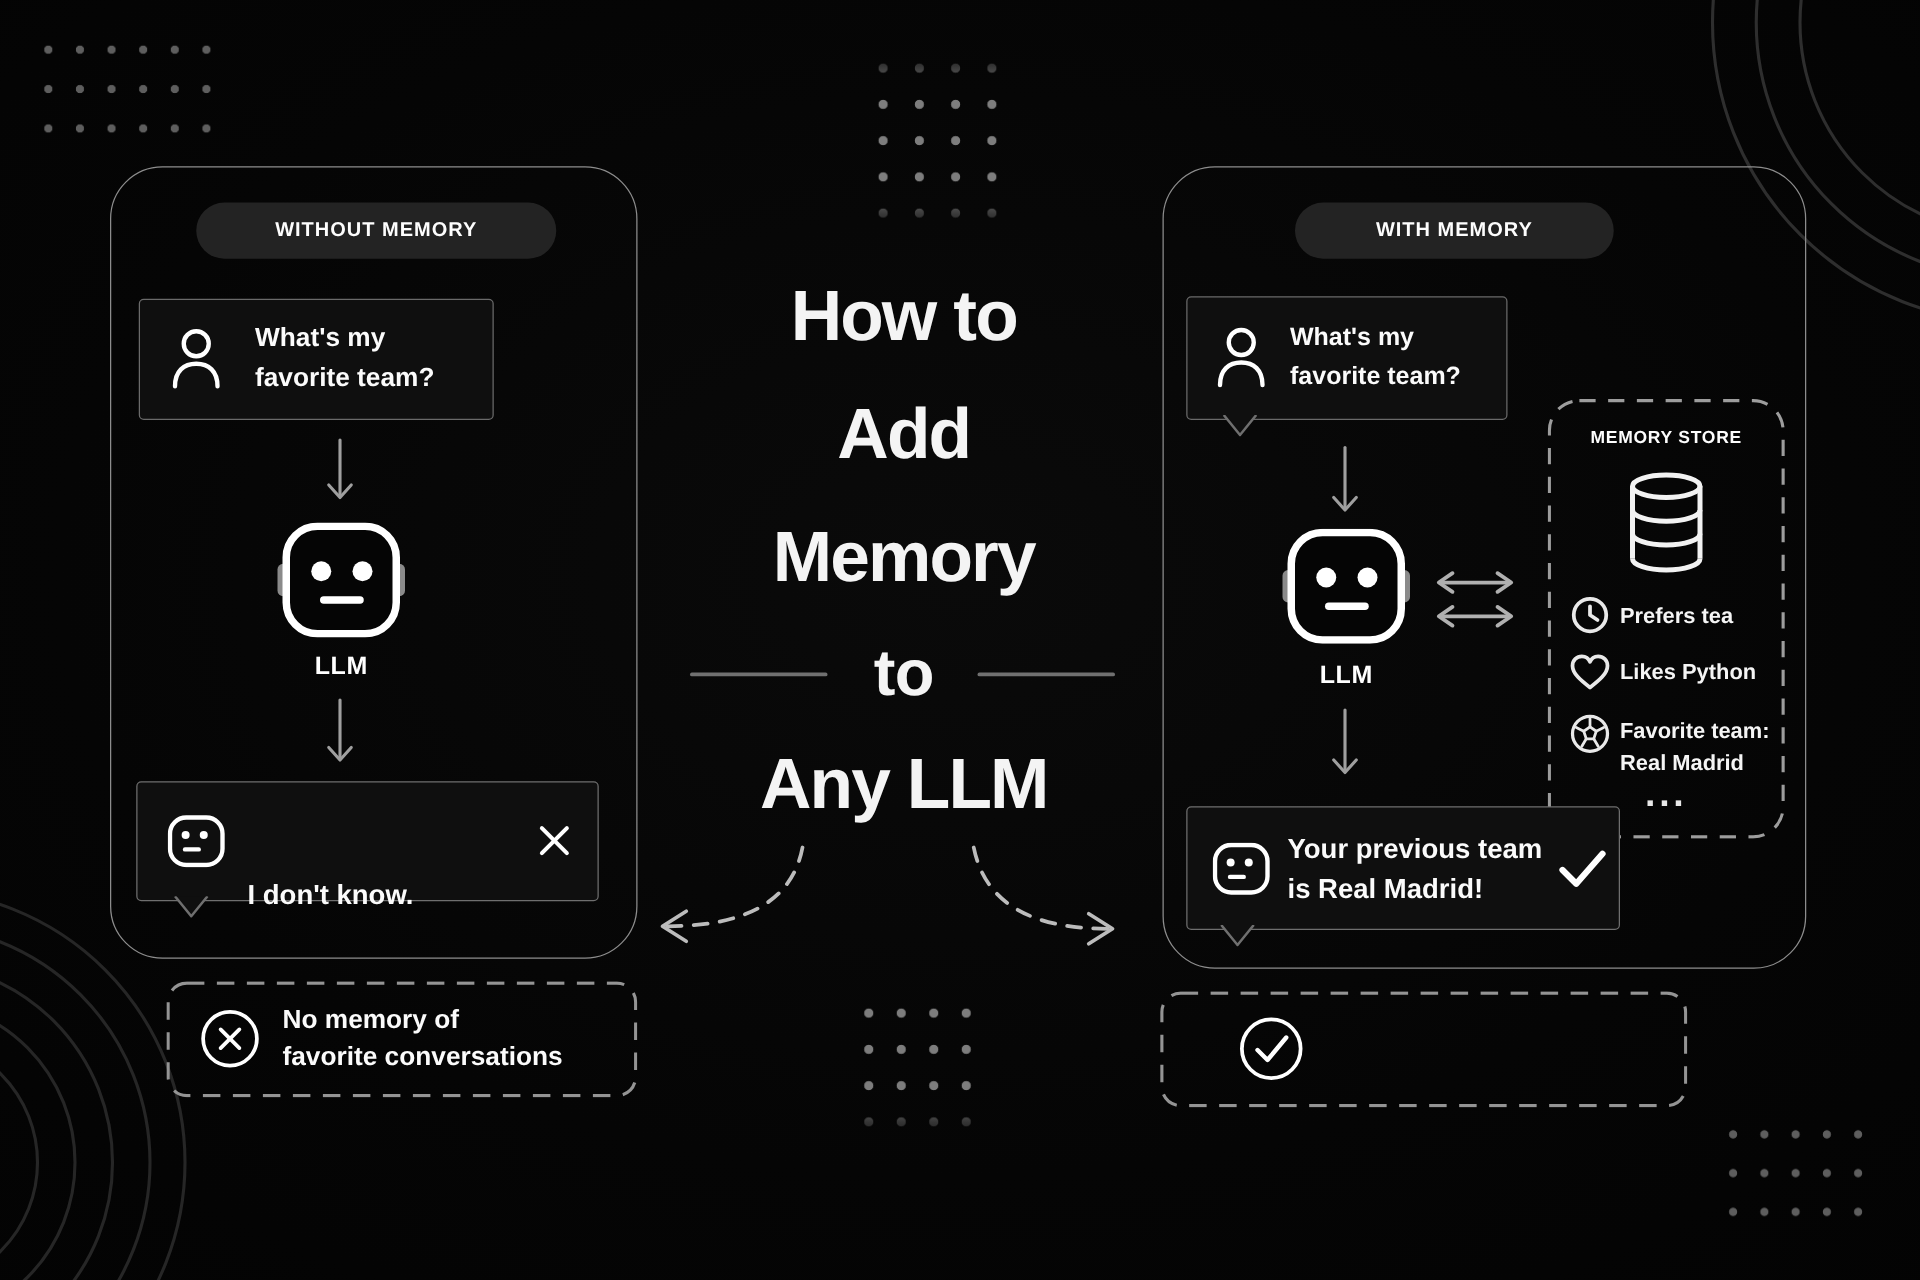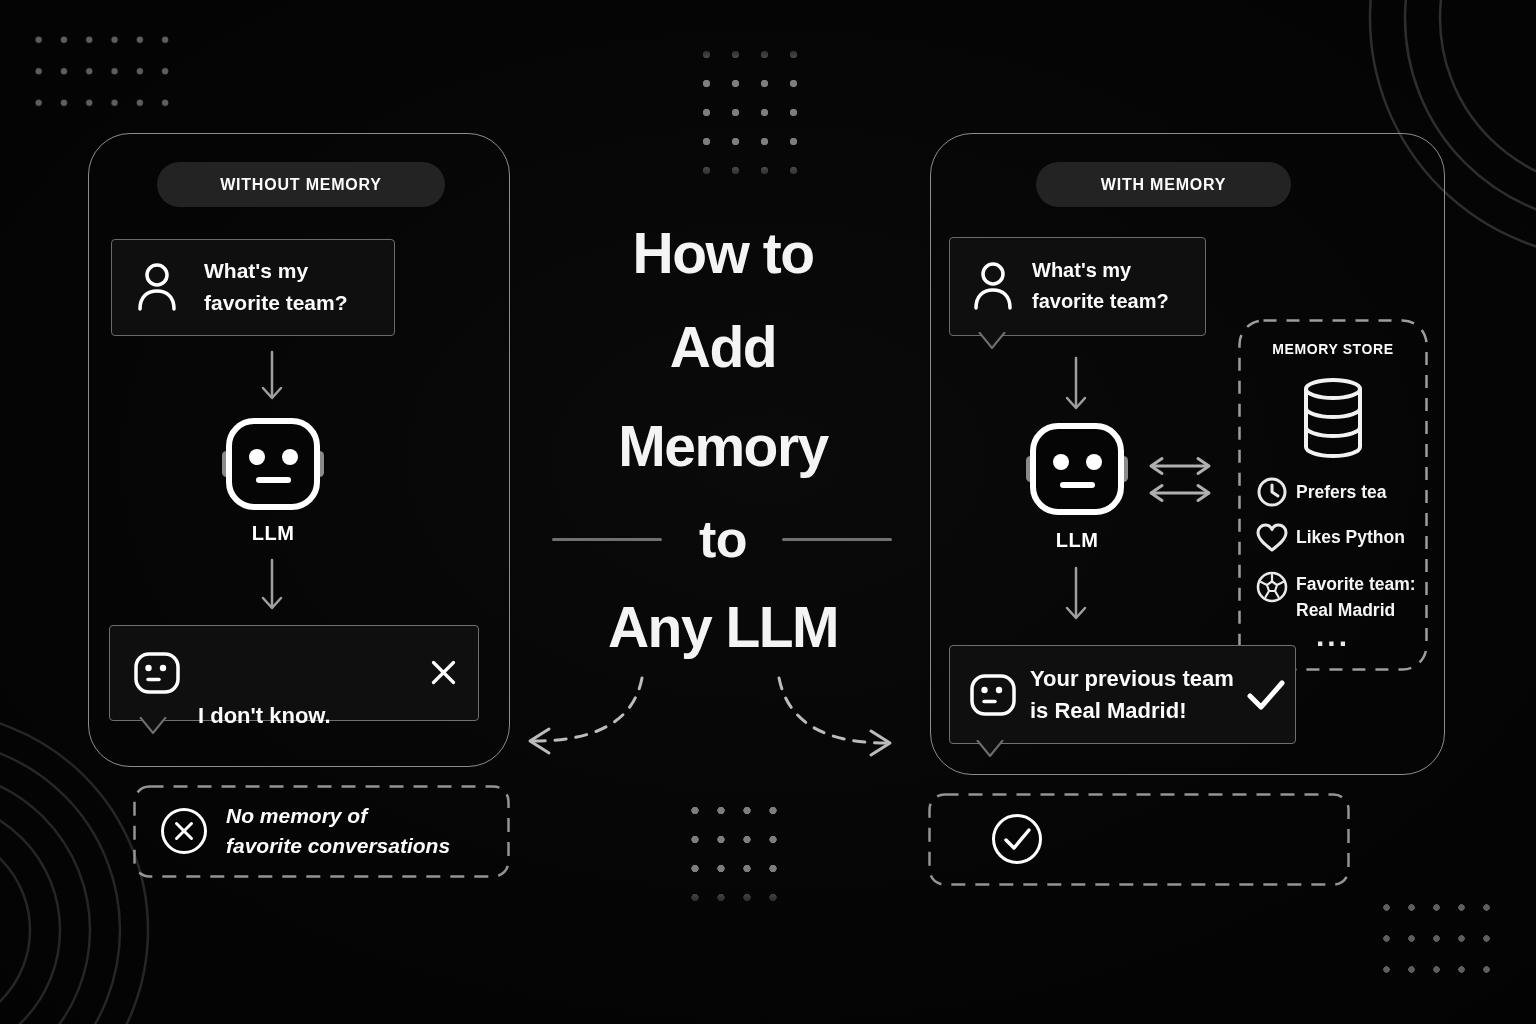--- a/index.html
+++ b/index.html
@@ -135,21 +135,21 @@
     <svg class="layer" width="377" height="93">
       <rect x="1.5" y="1.5" width="374" height="90" rx="15" fill="none" stroke="#949494" stroke-width="2.5" stroke-dasharray="14 10"></rect>
     </svg>
     <svg class="abs" style="left:26px;top:21px;" width="50" height="50" viewBox="0 0 50 50">
       <circle cx="25" cy="25" r="21.5" fill="none" stroke="#fff" stroke-width="3"></circle>
       <g stroke="#fff" stroke-width="3" stroke-linecap="round">
         <line x1="17.5" y1="17.5" x2="32.5" y2="32.5"></line>
         <line x1="32.5" y1="17.5" x2="17.5" y2="32.5"></line>
       </g>
     </svg>
-    <div class="content-txt" style="left:93px;top:16px;font-style:italic;">
+    <div class="content-txt" style="left:93px;top:16px;">
       <div>No memory of</div>
       <div>favorite conversations</div>
     </div>
   </div>
 
   <div id="title">
     <div class="title-line" style="top:0;">How to</div>
     <div class="title-line" style="top:94px;">Add</div>
     <div class="title-line" style="top:193px;">Memory</div>
     <div class="title-line" id="title-l4" style="top:302px;">to</div>

